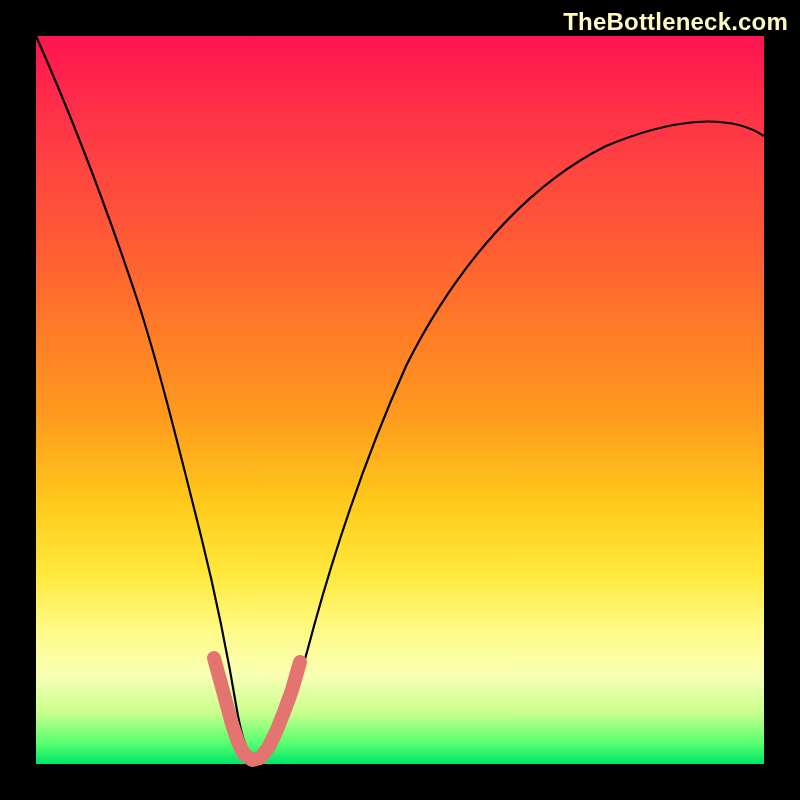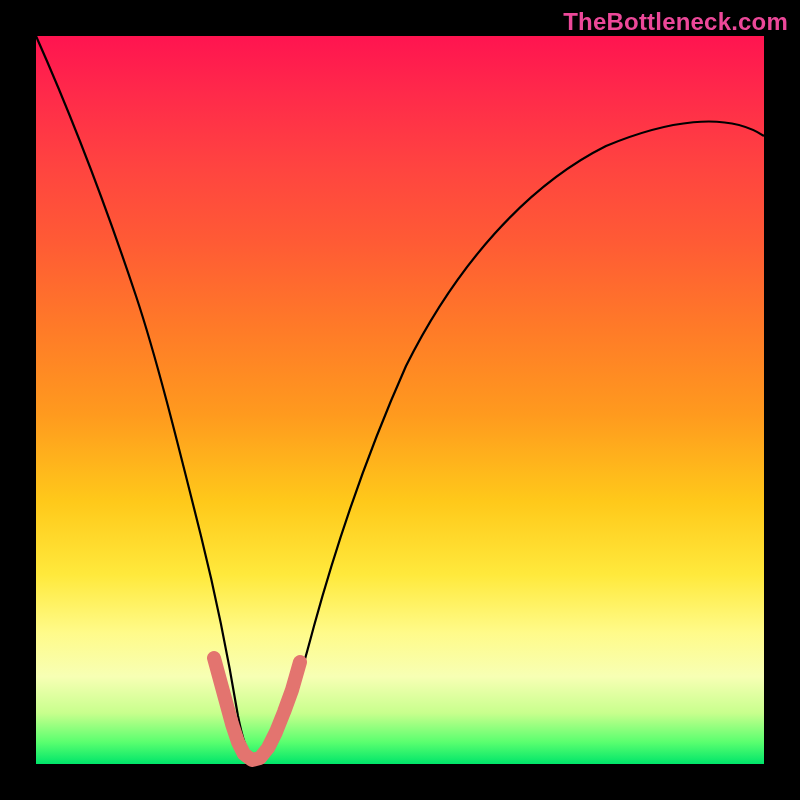--- a/index.html
+++ b/index.html
@@ -39,21 +39,21 @@
       #5aff6f 97%,
       #00e56a 100%);
   }
   .watermark {
     position: absolute;
     top: 8px;
     right: 12px;
     font-family: Arial, Helvetica, sans-serif;
     font-size: 24px;
     font-weight: 600;
-    color: #ec4899;
+    color: #fef9c3;
     letter-spacing: 0.2px;
     z-index: 5;
   }
   svg.curve {
     position: absolute;
     left: 0;
     top: 0;
     width: 728px;
     height: 728px;
     overflow: visible;

